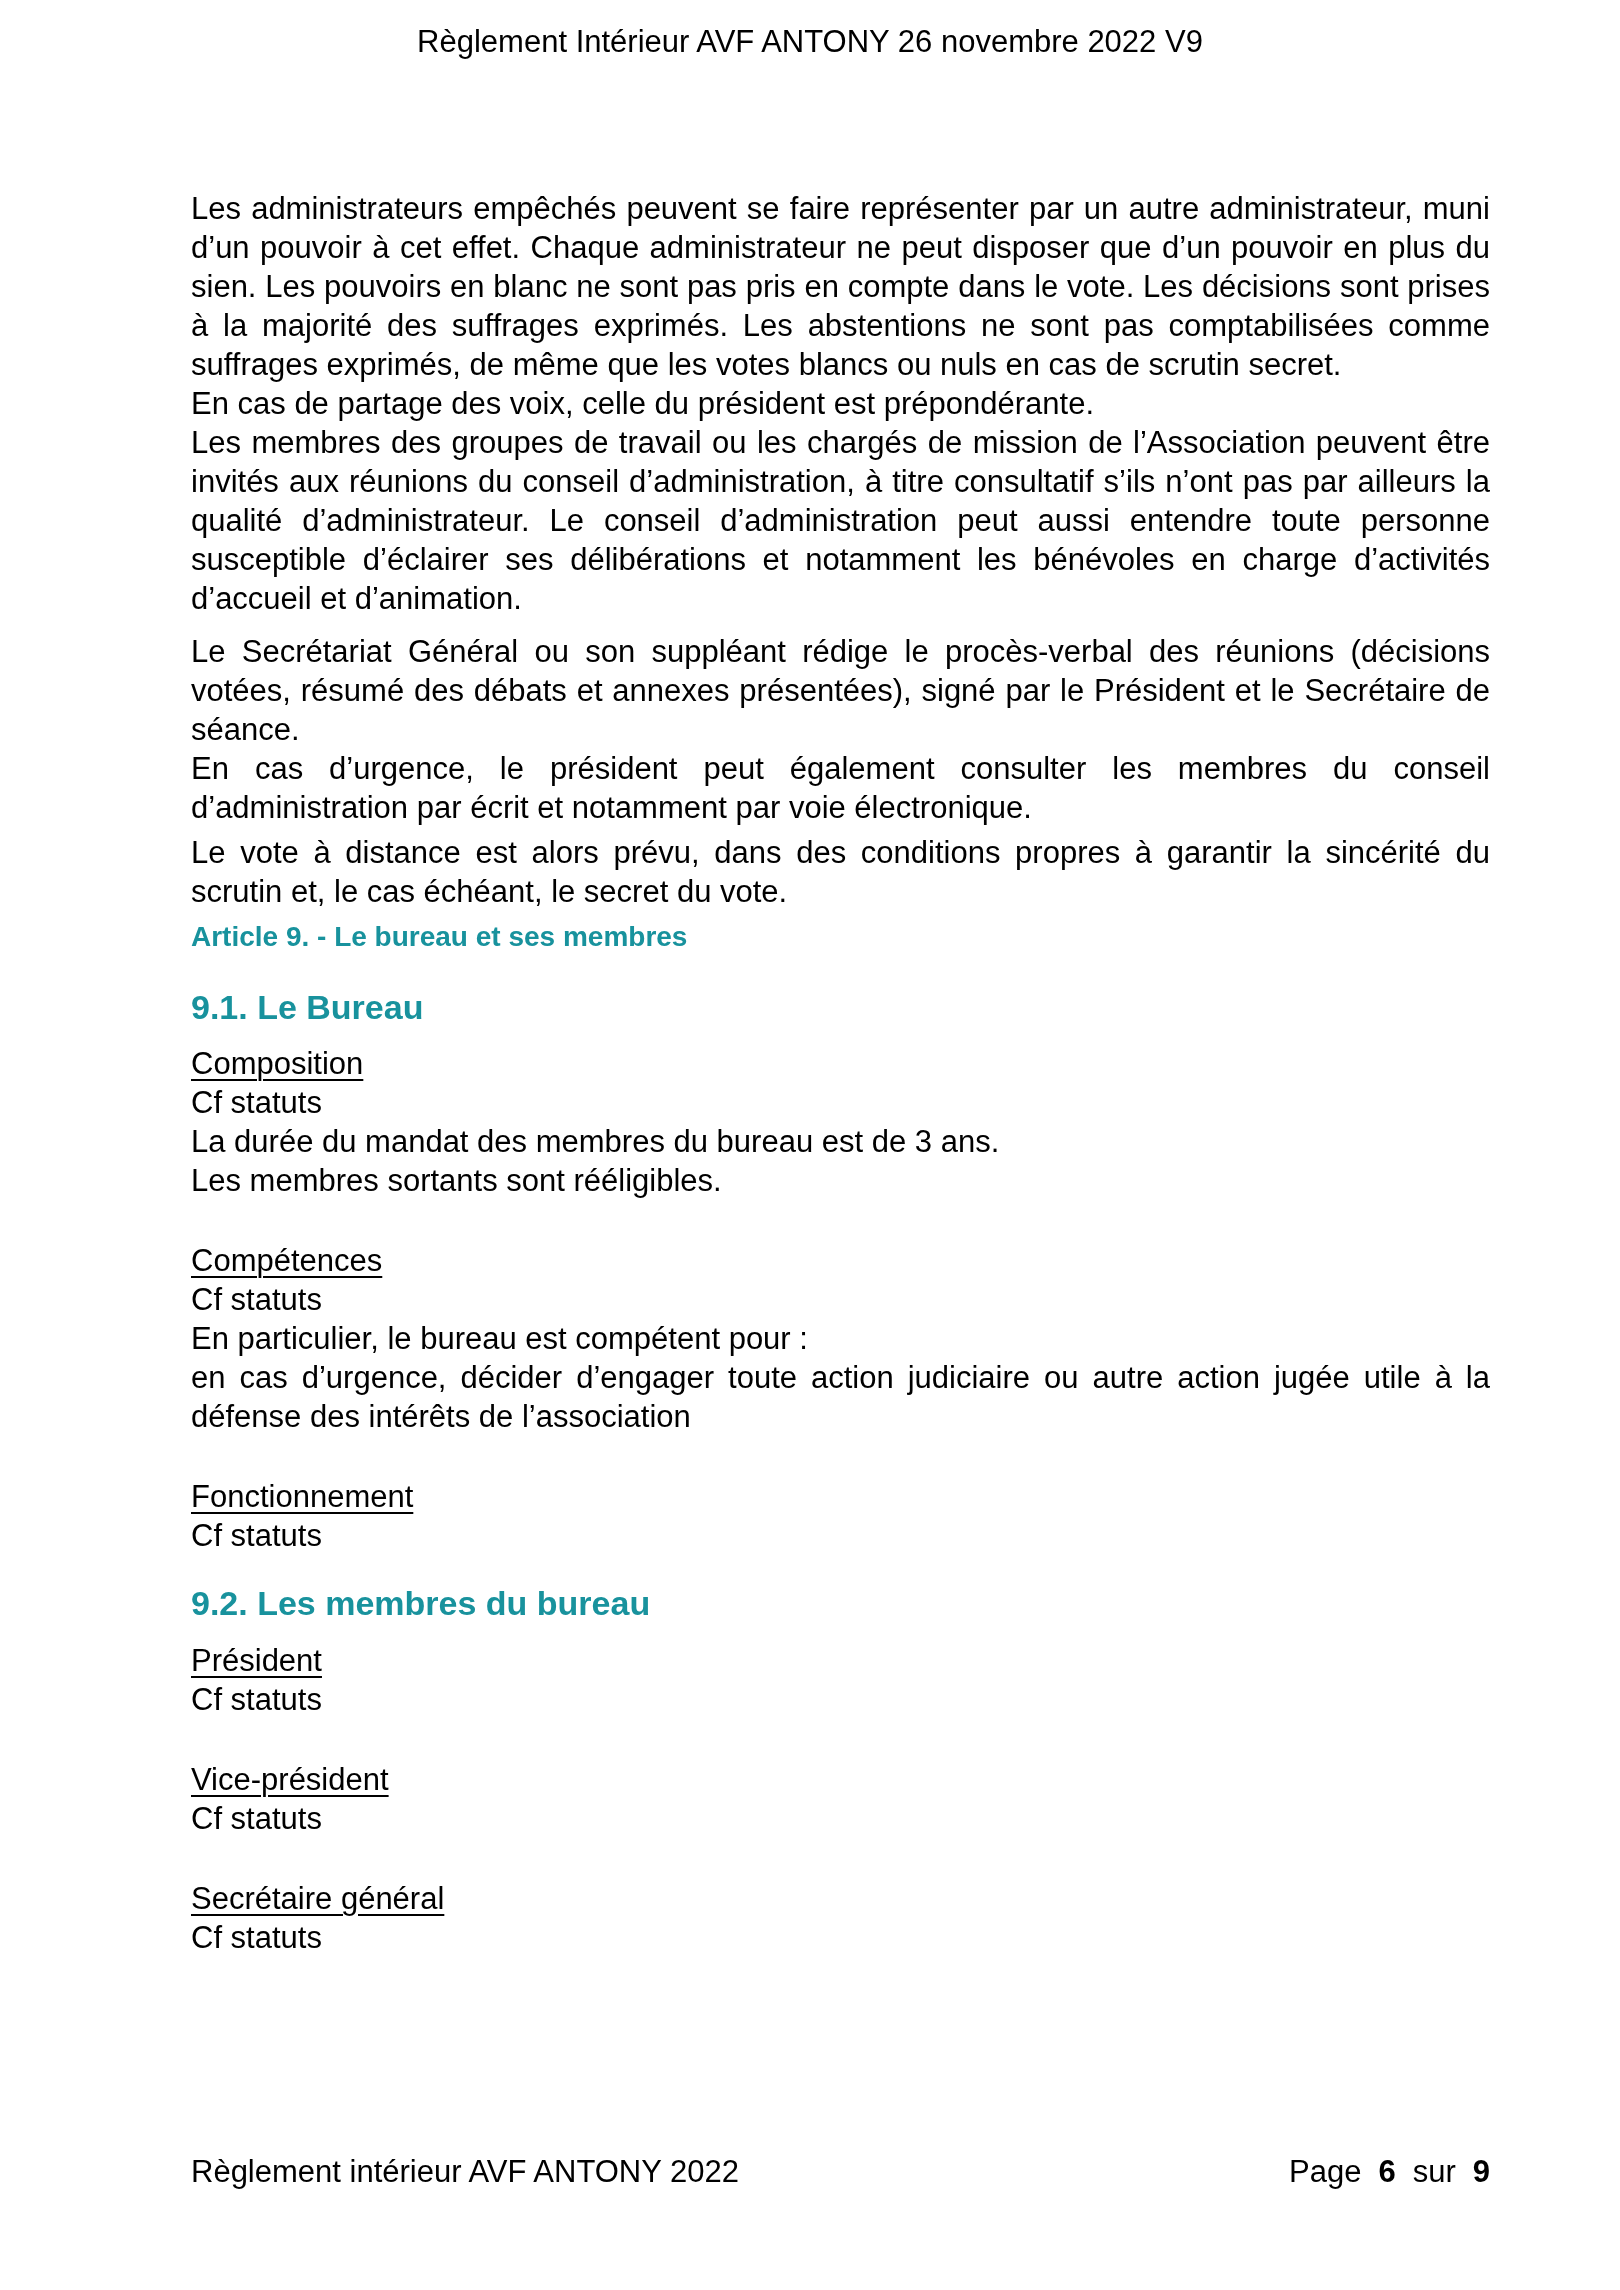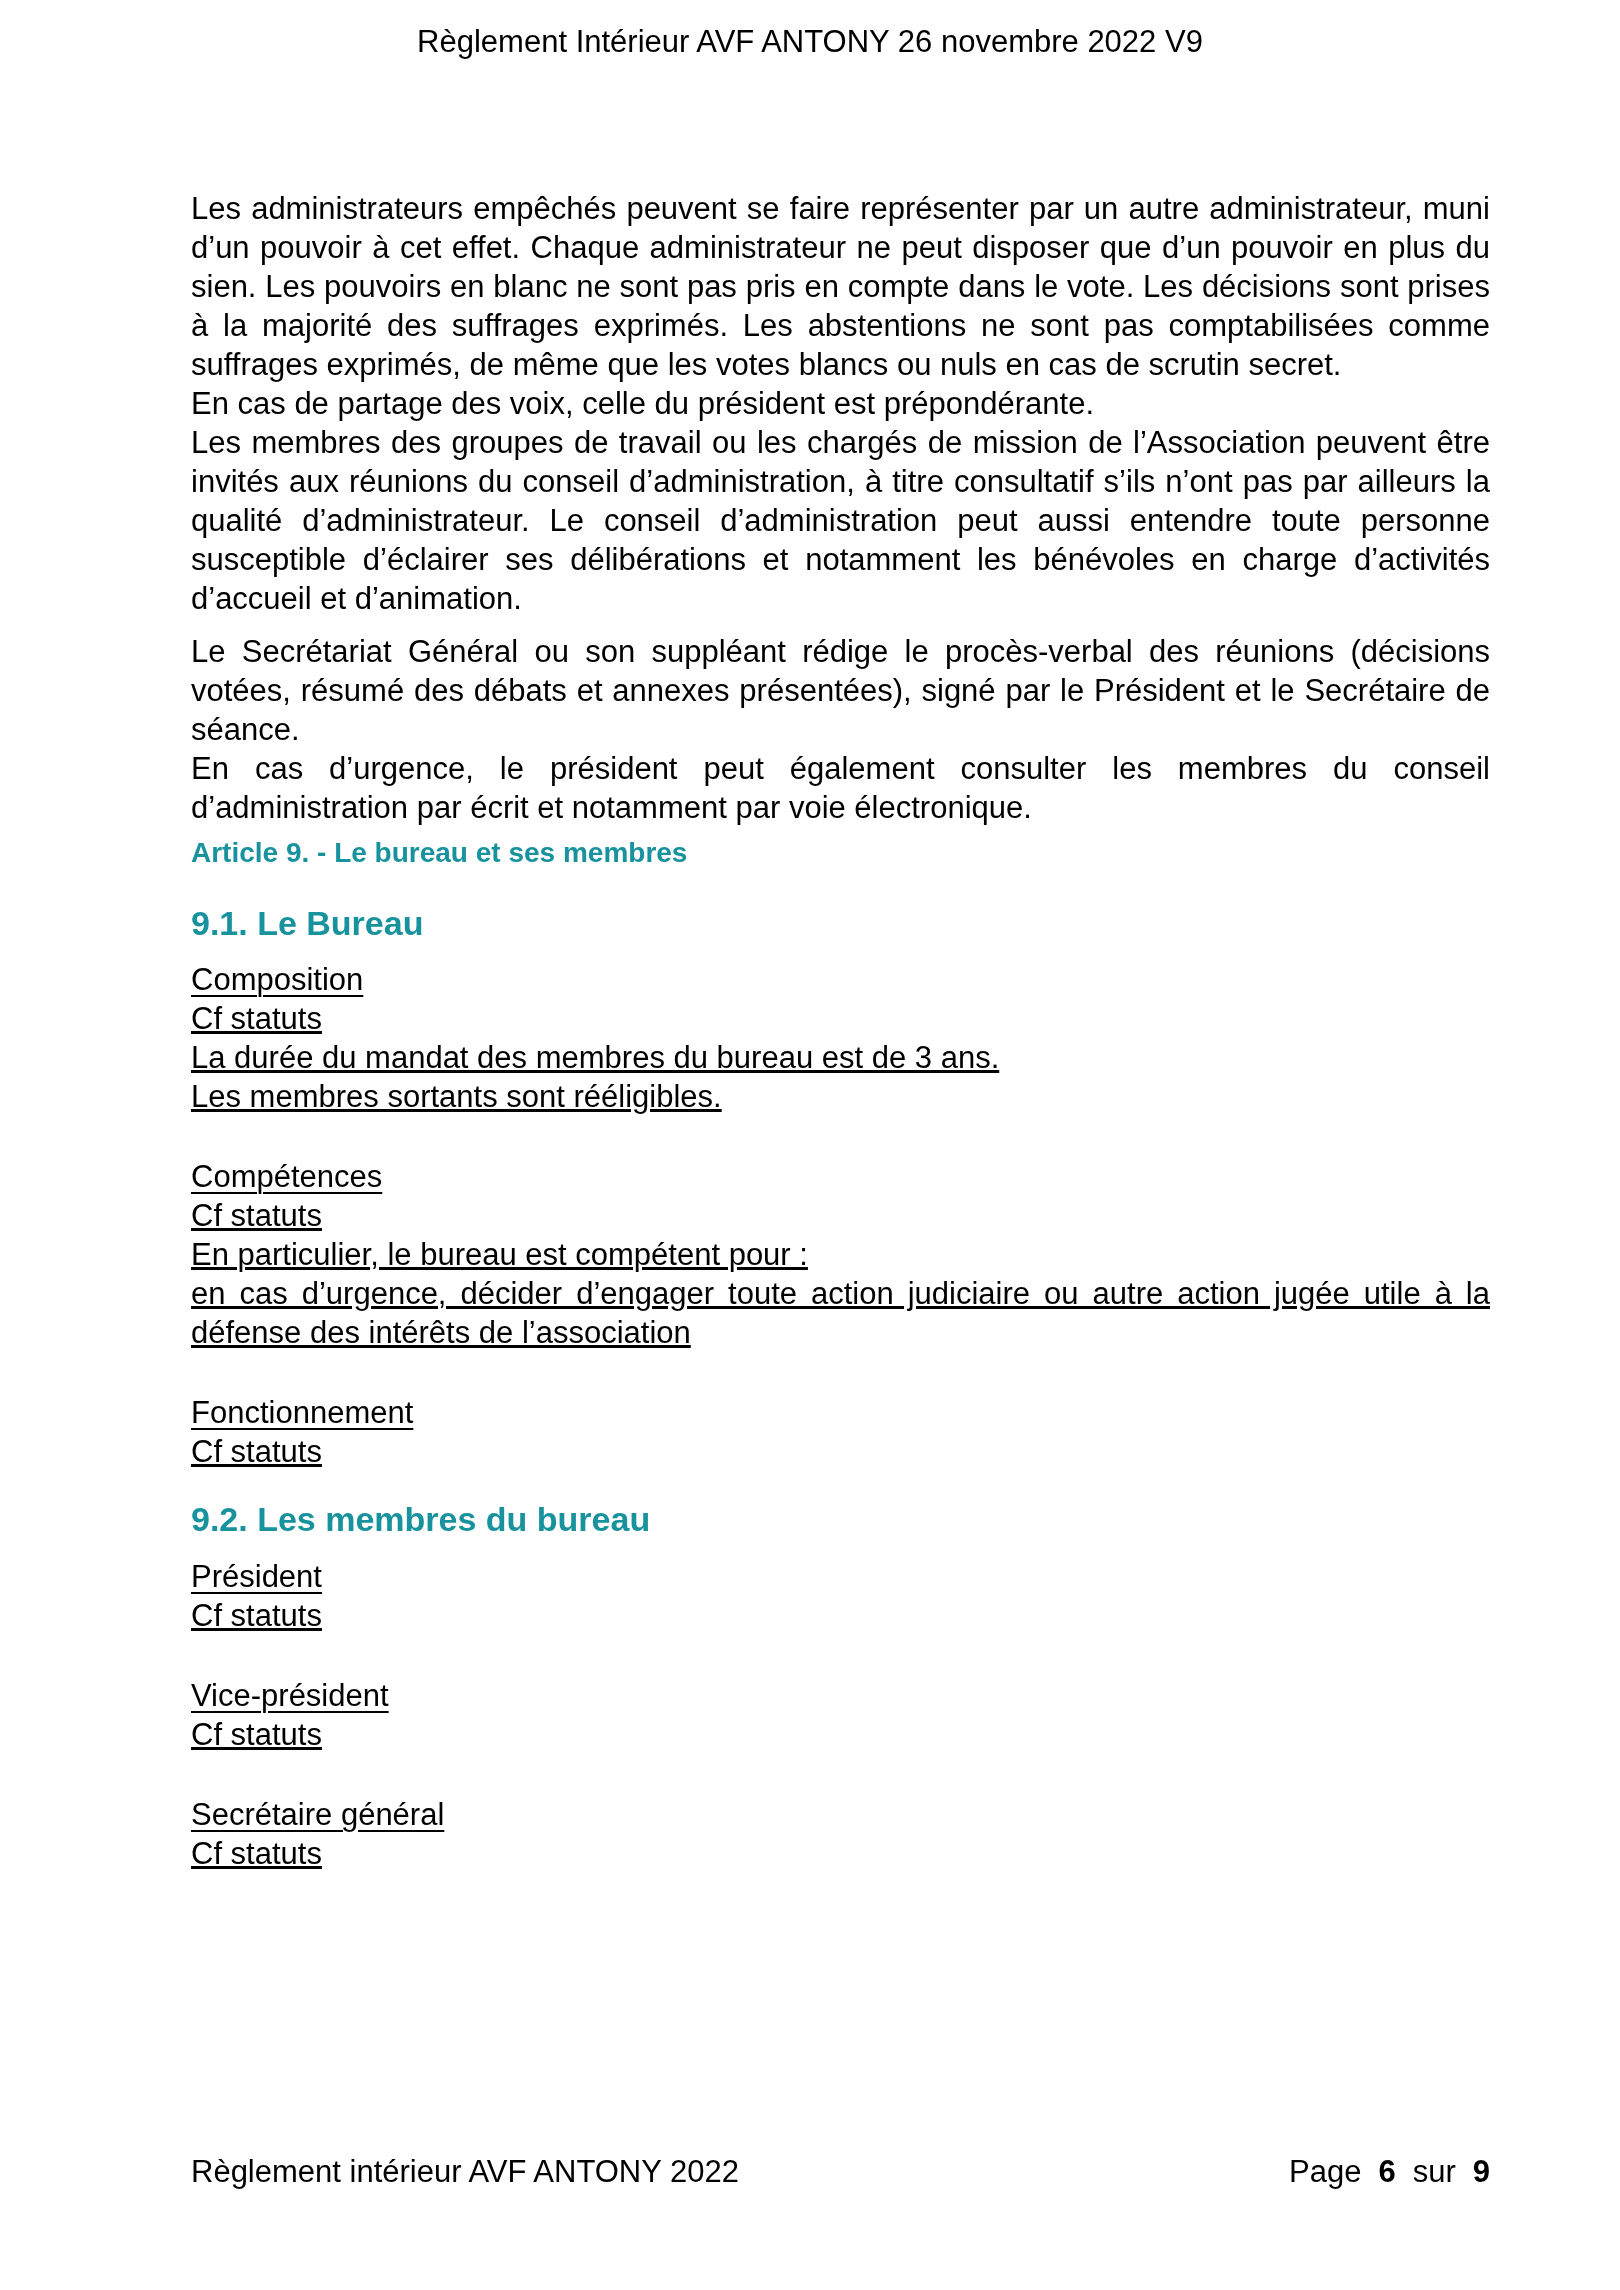--- a/index.html
+++ b/index.html
@@ -57,21 +57,20 @@
     font-size: 31px;
     line-height: 39px;
     text-decoration: underline;
     text-underline-offset: 4.9px;
     text-decoration-thickness: 2px;
   }
   .sub-label.gap { margin-top: 41px; }
   .sub-line {
     font-size: 31px;
     line-height: 39px;
-    text-decoration: underline;
   }
   .sub-line.justify { text-align: justify; }
   .doc-footer {
     position: absolute;
     top: 2152px;
     left: 191px;
     right: 130px;
     display: flex;
     justify-content: space-between;
     align-items: baseline;
@@ -88,20 +87,21 @@
 
   <div class="doc-header">Règlement Intérieur AVF ANTONY 26 novembre 2022 V9</div>
 
   <div class="content">
 
     <div class="para">Les administrateurs empêchés peuvent se faire représenter par un autre administrateur, muni d’un pouvoir à cet effet. Chaque administrateur ne peut disposer que d’un pouvoir en plus du sien. Les pouvoirs en blanc ne sont pas pris en compte dans le vote. Les décisions sont prises à la majorité des suffrages exprimés. Les abstentions ne sont pas comptabilisées comme suffrages exprimés, de même que les votes blancs ou nuls en cas de scrutin secret.</div>
     <div class="para single">En cas de partage des voix, celle du président est prépondérante.</div>
     <div class="para">Les membres des groupes de travail ou les chargés de mission de l’Association peuvent être invités aux réunions du conseil d’administration, à titre consultatif s’ils n’ont pas par ailleurs la qualité d’administrateur. Le conseil d’administration peut aussi entendre toute personne susceptible d’éclairer ses délibérations et notamment les bénévoles en charge d’activités d’accueil et d’animation.</div>
     <div class="para gap-before-p4">Le Secrétariat Général ou son suppléant rédige le procès-verbal des réunions (décisions votées, résumé des débats et annexes présentées), signé par le Président et le Secrétaire de séance.</div>
     <div class="para">En cas d’urgence, le président peut également consulter les membres du conseil d’administration par écrit et notamment par voie électronique.</div>
+    <div class="para gap-before-p6">Le vote à distance est alors prévu, dans des conditions propres à garantir la sincérité du scrutin et, le cas échéant, le secret du vote.</div>
 
     <div class="article-title">Article 9. -  Le bureau et ses membres</div>
 
     <div class="section-title">9.1. Le Bureau</div>
 
     <div class="sub-label">Composition</div>
     <div class="sub-line">Cf statuts</div>
     <div class="sub-line">La durée du mandat des membres du bureau est de 3 ans.</div>
     <div class="sub-line">Les membres sortants sont rééligibles.</div>
 

